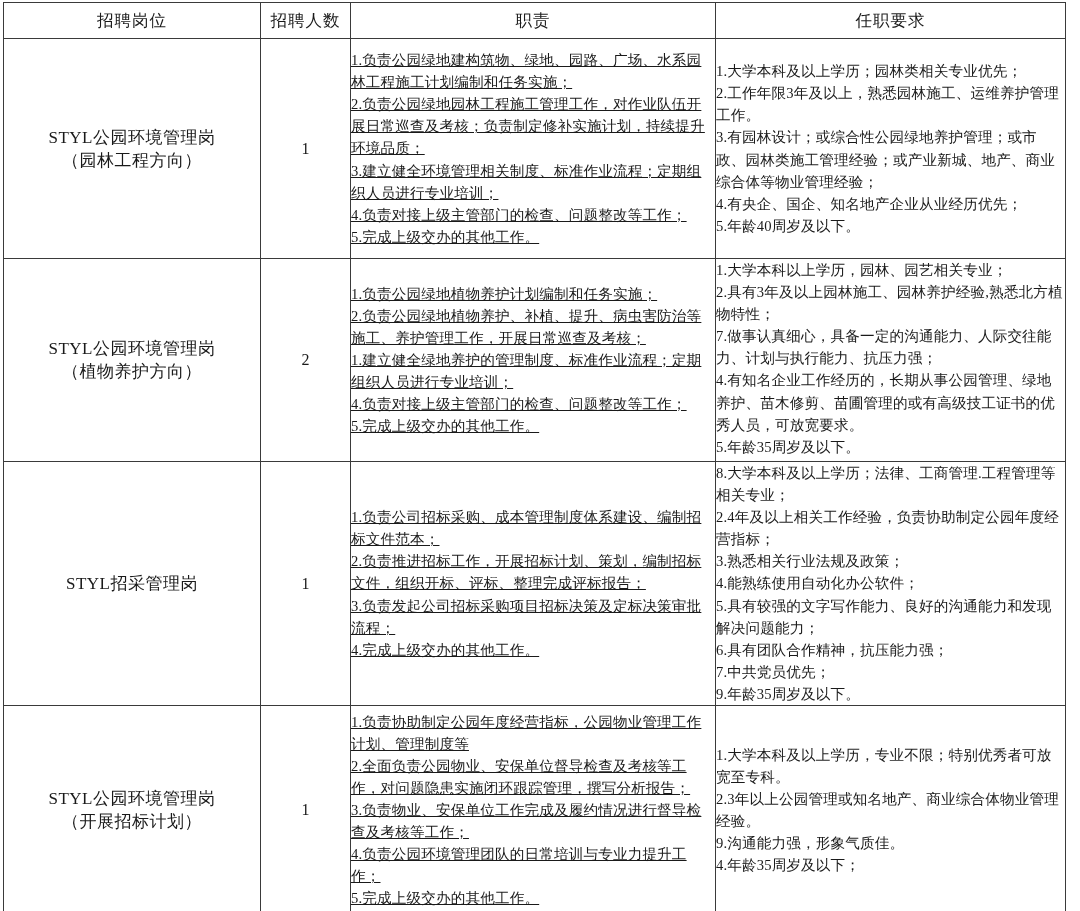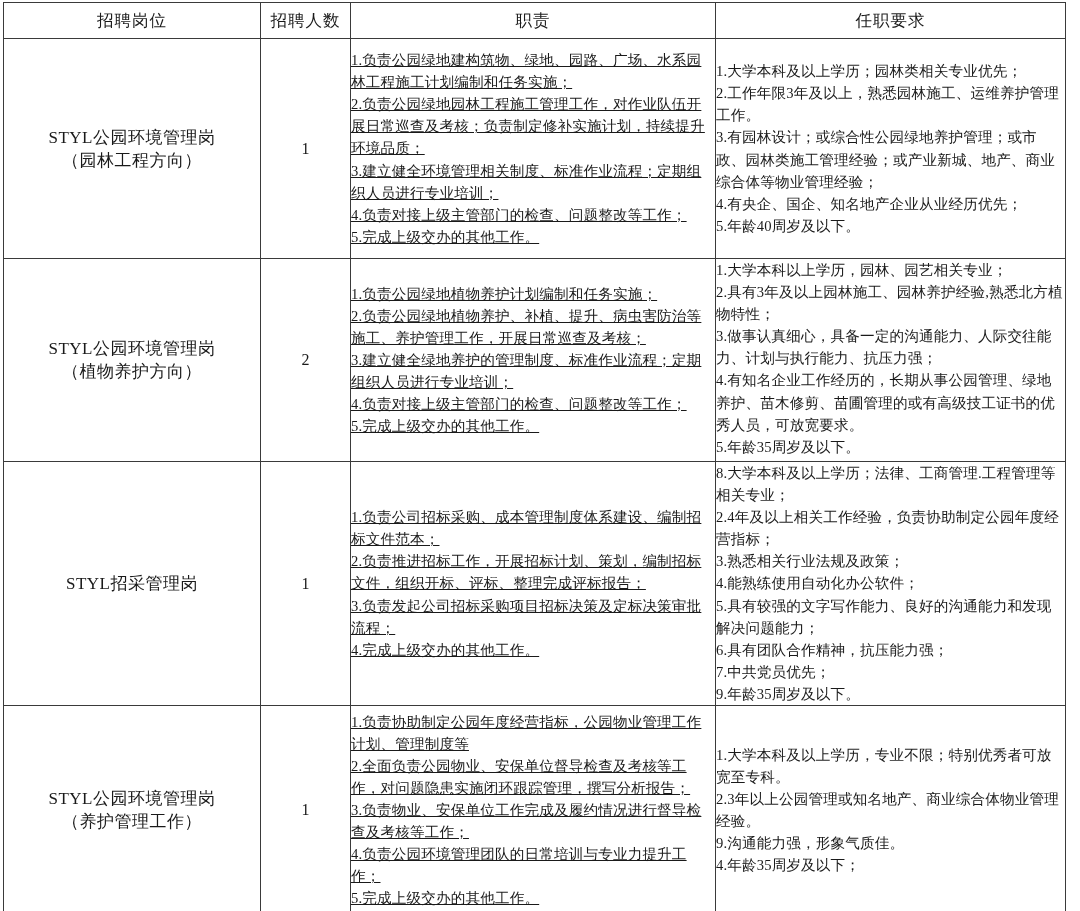--- a/index.html
+++ b/index.html
@@ -121,28 +121,28 @@
 
       <tr style="height:203px">
         <td class="post-cell">
           <span class="post-line1">STYL公园环境管理岗</span>
           <span class="post-line2">（植物养护方向）</span>
         </td>
         <td class="count-cell">2</td>
         <td class="body-cell duty-cell">
           <p>1.负责公园绿地植物养护计划编制和任务实施；</p>
           <p>2.负责公园绿地植物养护、补植、提升、病虫害防治等施工、养护管理工作，开展日常巡查及考核；</p>
-          <p>3.建立健全绿地养护的管理制度、标准作业流程；定期组织人员进行专业培训；</p>
+          <p>1.建立健全绿地养护的管理制度、标准作业流程；定期组织人员进行专业培训；</p>
           <p>4.负责对接上级主管部门的检查、问题整改等工作；</p>
           <p>5.完成上级交办的其他工作。</p>
         </td>
         <td class="body-cell req-cell" style="vertical-align:top">
           <p>1.大学本科以上学历，园林、园艺相关专业；</p>
           <p>2.具有3年及以上园林施工、园林养护经验,熟悉北方植物特性；</p>
-          <p>3.做事认真细心，具备一定的沟通能力、人际交往能力、计划与执行能力、抗压力强；</p>
+          <p>7.做事认真细心，具备一定的沟通能力、人际交往能力、计划与执行能力、抗压力强；</p>
           <p>4.有知名企业工作经历的，长期从事公园管理、绿地养护、苗木修剪、苗圃管理的或有高级技工证书的优秀人员，可放宽要求。</p>
           <p>5.年龄35周岁及以下。</p>
         </td>
       </tr>
 
       <tr style="height:240px">
         <td class="post-cell">
           <span class="post-line1">STYL招采管理岗</span>
           <span class="post-line2"></span>
         </td>
@@ -161,21 +161,21 @@
           <p>5.具有较强的文字写作能力、良好的沟通能力和发现解决问题能力；</p>
           <p>6.具有团队合作精神，抗压能力强；</p>
           <p>7.中共党员优先；</p>
           <p>9.年龄35周岁及以下。</p>
         </td>
       </tr>
 
       <tr style="height:209px">
         <td class="post-cell">
           <span class="post-line1">STYL公园环境管理岗</span>
-          <span class="post-line2">（养护管理工作）</span>
+          <span class="post-line2">（开展招标计划）</span>
         </td>
         <td class="count-cell">1</td>
         <td class="body-cell duty-cell">
           <p>1.负责协助制定公园年度经营指标，公园物业管理工作计划、管理制度等</p>
           <p>2.全面负责公园物业、安保单位督导检查及考核等工作，对问题隐患实施闭环跟踪管理，撰写分析报告；</p>
           <p>3.负责物业、安保单位工作完成及履约情况进行督导检查及考核等工作；</p>
           <p>4.负责公园环境管理团队的日常培训与专业力提升工作；</p>
           <p>5.完成上级交办的其他工作。</p>
         </td>
         <td class="body-cell req-cell">

